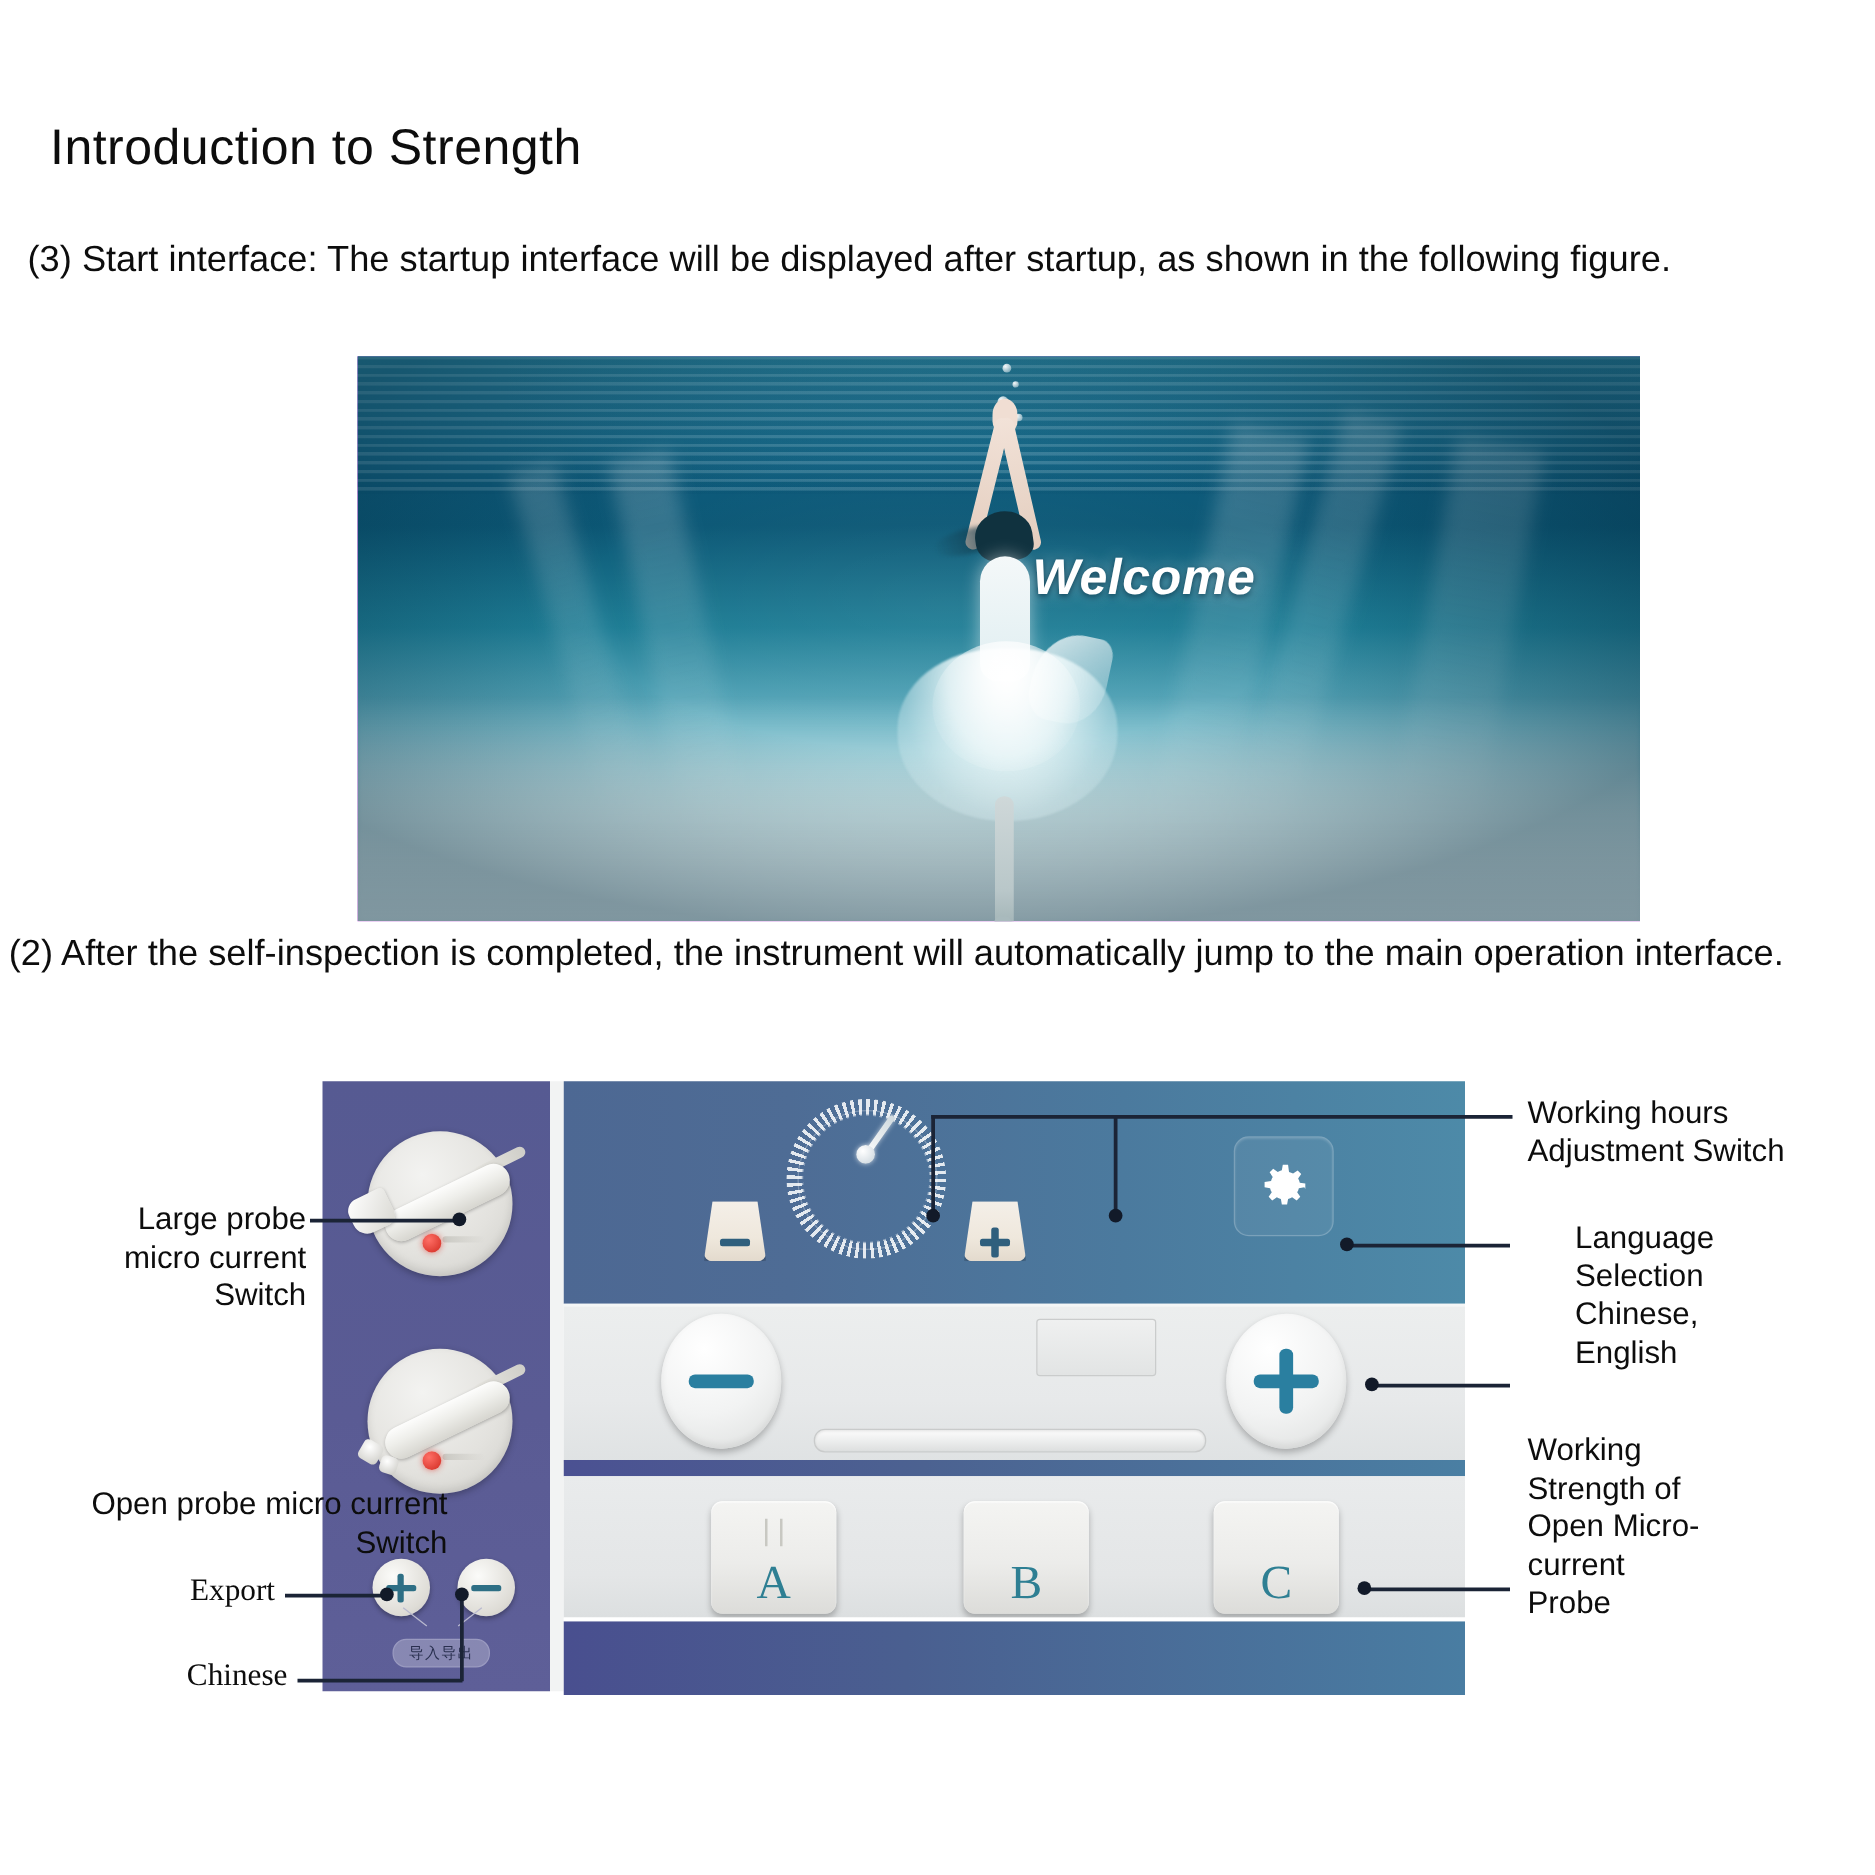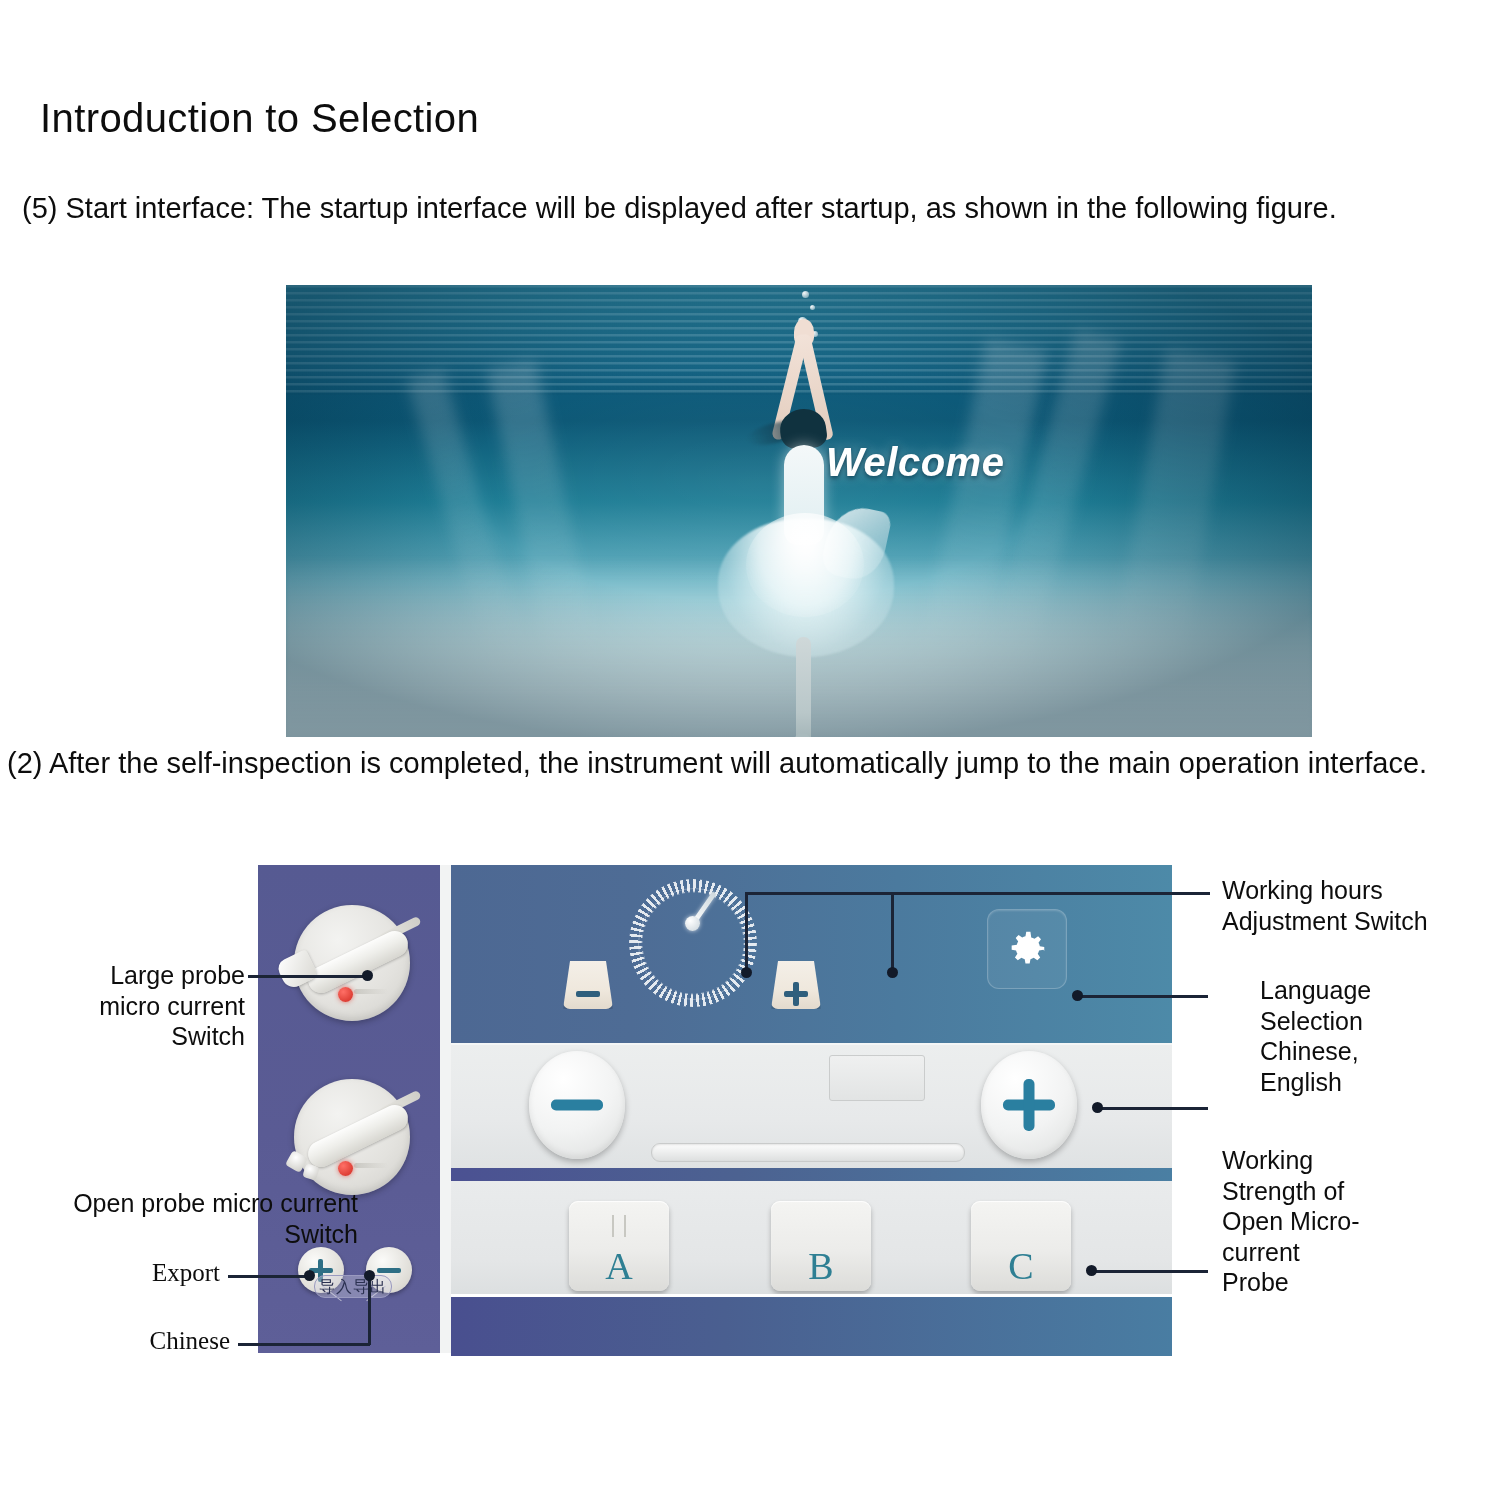--- a/index.html
+++ b/index.html
@@ -299,27 +299,27 @@
   #io-export { left: 108px; top: 382px; }
   .io-glyph-h {
     position: absolute; left: 11px; top: 21px; width: 24px; height: 5px;
     background: #2e6f85; border-radius: 2px;
   }
   .io-glyph-v {
     position: absolute; left: 20px; top: 12px; width: 5px; height: 23px;
     background: #2e6f85; border-radius: 2px;
   }
   #io-label {
-    position: absolute; left: 56px; top: 410px;
+    position: absolute; left: 56px; top: 446px;
     width: 76px; height: 21px;
     border: 1px solid #9a9ac0;
     border-radius: 11px;
     background: rgba(214,214,230,0.35);
     color: #2a3050;
-    font-size: 16px;
+    font-size: 12px;
     line-height: 21px;
     text-align: center;
     letter-spacing: 1px;
   }
   .io-wire {
     position: absolute;
     height: 1px;
     background: #b9b9cf;
   }
 
@@ -480,22 +480,22 @@
   .dot {
     position: absolute;
     width: 11px; height: 11px;
     border-radius: 50%;
     background: #121a29;
   }
 </style>
 </head>
 <body>
 
-<div id="page-title">Introduction to Selection</div>
-<div id="para-1">(5) Start interface: The startup interface will be displayed after startup, as shown in the following figure.</div>
+<div id="page-title">Introduction to Strength</div>
+<div id="para-1">(3) Start interface: The startup interface will be displayed after startup, as shown in the following figure.</div>
 <div id="para-2">(2) After the self-inspection is completed, the instrument will automatically jump to the main operation interface.</div>
 
 <div id="splash">
   <div class="sp-layer sp-water"></div>
   <div class="sp-layer sp-surface"></div>
 
   <div class="sp-ray" style="left:700px;  top:60px;  width:62px;  height:400px; transform:rotate(12deg);"></div>
   <div class="sp-ray" style="left:790px;  top:50px;  width:46px;  height:410px; transform:rotate(16deg);"></div>
   <div class="sp-ray" style="left:880px;  top:70px;  width:70px;  height:390px; transform:rotate(10deg);"></div>
   <div class="sp-ray" style="left:200px;  top:80px;  width:50px;  height:340px; transform:rotate(-12deg);"></div>

